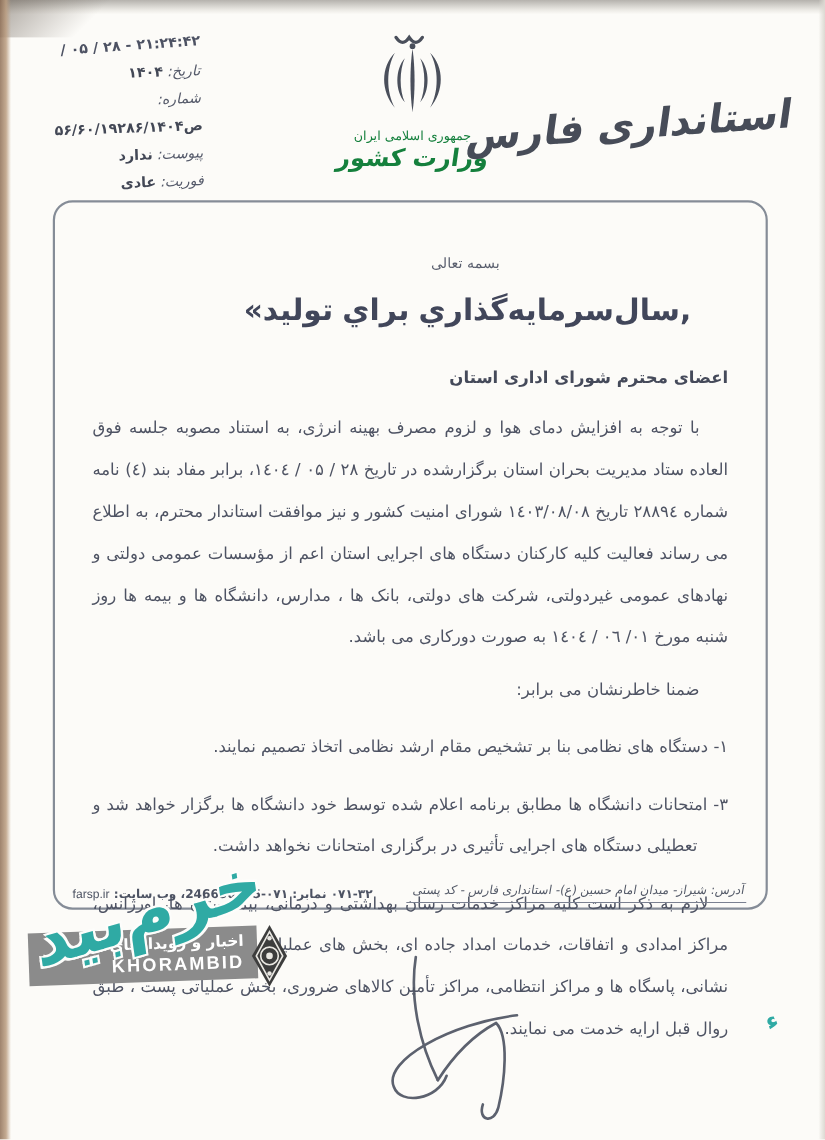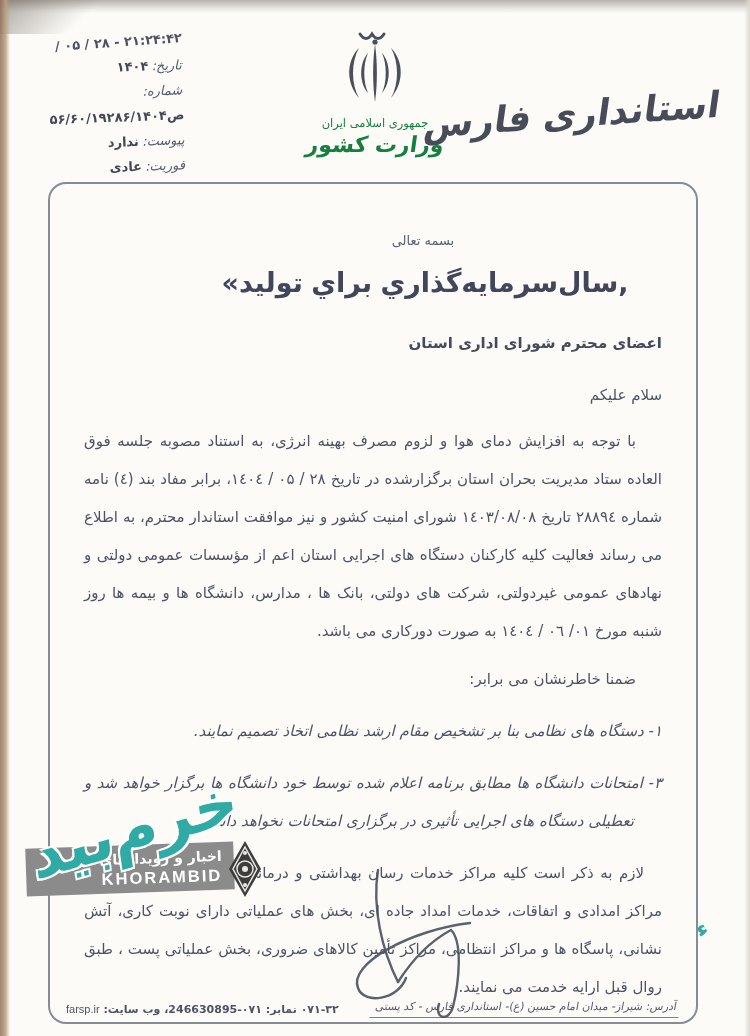--- a/index.html
+++ b/index.html
@@ -28,31 +28,31 @@
   .hdr-meta .val{font-weight:bold;color:#434856;}
   .hdr-emblem{position:absolute;left:50%;top:22px;transform:translateX(-50%);width:230px;
     text-align:center;z-index:2;color:#15803d;}
   .hdr-emblem .cap1{font-size:11.5px;margin-top:2px;letter-spacing:0;direction:rtl;}
   .hdr-emblem .cap2{font-size:22px;font-weight:bold;transform:skewX(-8deg);margin-top:2px;direction:rtl;}
   .hdr-title{position:absolute;right:30px;top:94px;direction:rtl;
     font-size:36px;font-weight:bold;color:#474c58;
     transform:rotate(-4deg) skewX(-12deg);letter-spacing:-1px;z-index:2;}
 
   
-  .frame{position:absolute;left:48px;top:182px;width:650px;height:842px;box-sizing:border-box;
+  .frame{position:absolute;left:48px;top:182px;width:650px;height:645px;box-sizing:border-box;
     border:2px solid #858c97;border-radius:18px;padding:24px 34px 30px 34px;
     direction:rtl;text-align:justify;font-size:15px;line-height:38px;color:#4e5363;z-index:3;}
   .besmele{text-align:center;transform:translateX(50px);font-size:13px;color:#5a5f6e;margin-top:14px;}
   .slogan{text-align:center;transform:translateX(52px);font-size:27px;font-weight:bold;color:#41465a;
     margin-top:4px;word-spacing:-1px;}
   .recipient{font-weight:bold;color:#454a5a;margin-top:22px;font-size:15px;}
   .salutation{margin-top:14px;text-align:right;}
   .para{margin-top:8px;text-indent:26px;}
   .note-intro{margin-top:10px;text-indent:26px;}
-  .item{margin-top:14px;padding-right:28px;text-indent:-28px;font-style:italic;}
+  .item{margin-top:14px;padding-right:28px;text-indent:-28px;}
   .closing{margin-top:14px;text-indent:18px;}
   .box-footer{position:absolute;bottom:4px;left:16px;right:16px;direction:rtl;
     display:flex;justify-content:space-between;align-items:flex-end;font-size:11px;line-height:16px;}
   .addr{transform:skewX(-10deg);color:#545a68;border-bottom:1px solid #7a8090;padding:0 4px 2px 4px;}
   .contact{font-weight:bold;color:#4d5363;direction:rtl;}
   .contact .site{font-family:"Liberation Sans",sans-serif;font-weight:normal;}
 
   
   .sig-svg{position:absolute;left:320px;top:868px;z-index:4;}
 
@@ -117,21 +117,20 @@
   <div class="cap1">جمهوری اسلامی ایران</div>
   <div class="cap2">وزارت کشور</div>
 </div>
 
 <div class="hdr-title">استانداری فارس</div>
 
 <div class="frame">
   <div class="besmele">بسمه تعالی</div>
   <div class="slogan">,سال‌سرمايه‌گذاري براي توليد»</div>
   <div class="recipient">اعضای محترم شورای اداری استان</div>
-  <div class="salutation">سلام علیکم</div>
   <div class="para">با توجه به افزایش دمای هوا و لزوم  مصرف بهینه انرژی، به استناد مصوبه جلسه فوق العاده ستاد مدیریت بحران استان برگزارشده در تاریخ ۲۸ / ۰۵ / ١٤٠٤، برابر مفاد بند (٤) نامه شماره ٢٨٨٩٤ تاریخ ١٤٠٣/٠٨/٠٨ شورای امنیت کشور و نیز موافقت استاندار محترم، به اطلاع می رساند فعالیت کلیه کارکنان دستگاه های اجرایی استان اعم از مؤسسات عمومی دولتی و نهادهای عمومی غیردولتی، شرکت های دولتی، بانک ها ، مدارس، دانشگاه ها و بیمه ها روز شنبه مورخ ٠١/ ٠٦ / ١٤٠٤ به صورت دورکاری می باشد.</div>
   <div class="note-intro">ضمنا خاطرنشان می برابر:</div>
   <div class="item">۱- دستگاه های نظامی  بنا بر تشخیص مقام ارشد نظامی  اتخاذ تصمیم نمایند.</div>
   <div class="item">۳- امتحانات دانشگاه ها مطابق برنامه اعلام شده توسط خود دانشگاه ها برگزار خواهد شد و تعطیلی دستگاه های اجرایی تأثیری در برگزاری امتحانات نخواهد داشت.</div>
   <div class="closing">لازم به ذکر است کلیه مراکز خدمات رسان بهداشتی و درمانی، بیمارستان ها، اورژانس، مراکز امدادی و اتفاقات، خدمات امداد جاده ای، بخش های عملیاتی دارای نوبت کاری، آتش نشانی، پاسگاه ها و مراکز انتظامی، مراکز تأمین کالاهای ضروری، بخش عملیاتی پست ، طبق روال قبل ارایه خدمت می نمایند.</div>
 
   <div class="box-footer">
     <span class="addr">آدرس: شیراز- میدان امام حسین (ع)- استانداری فارس - کد پستی</span>
     <span class="contact">
       <span>۰۷۱-۳۲  نمابر: ۰۷۱-246630895،  وب سایت:</span>

